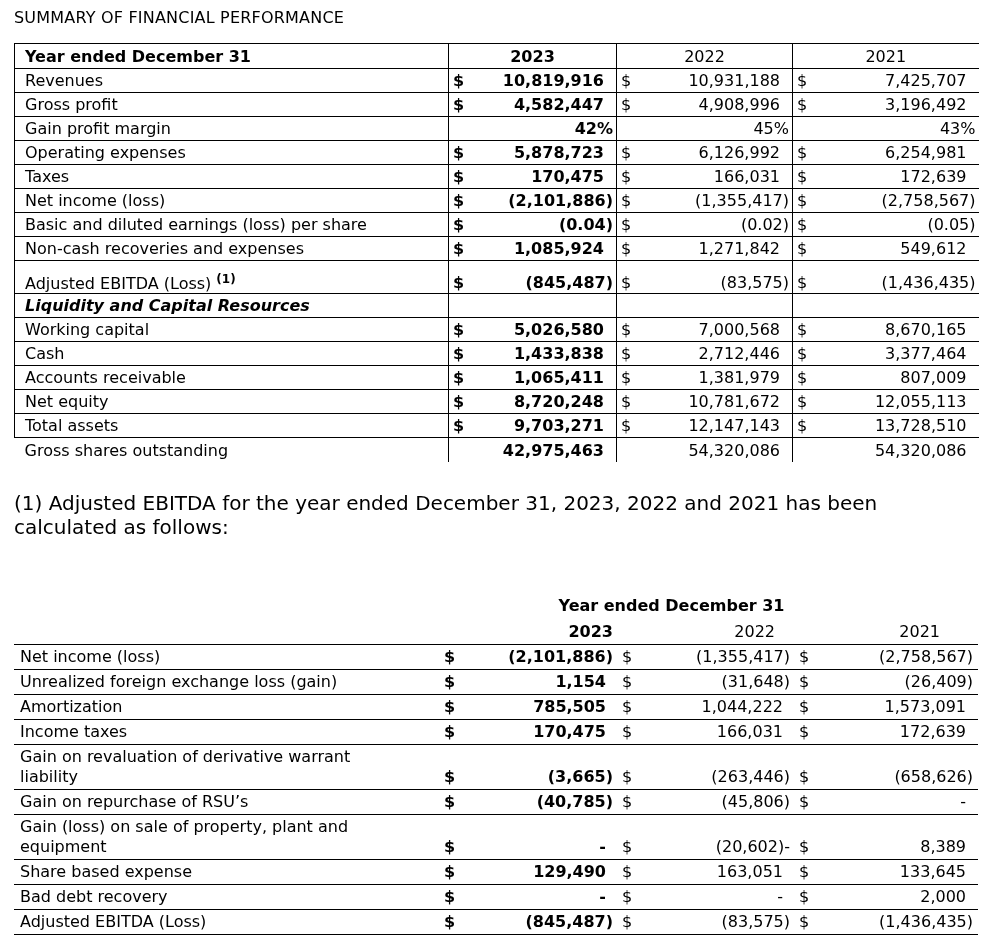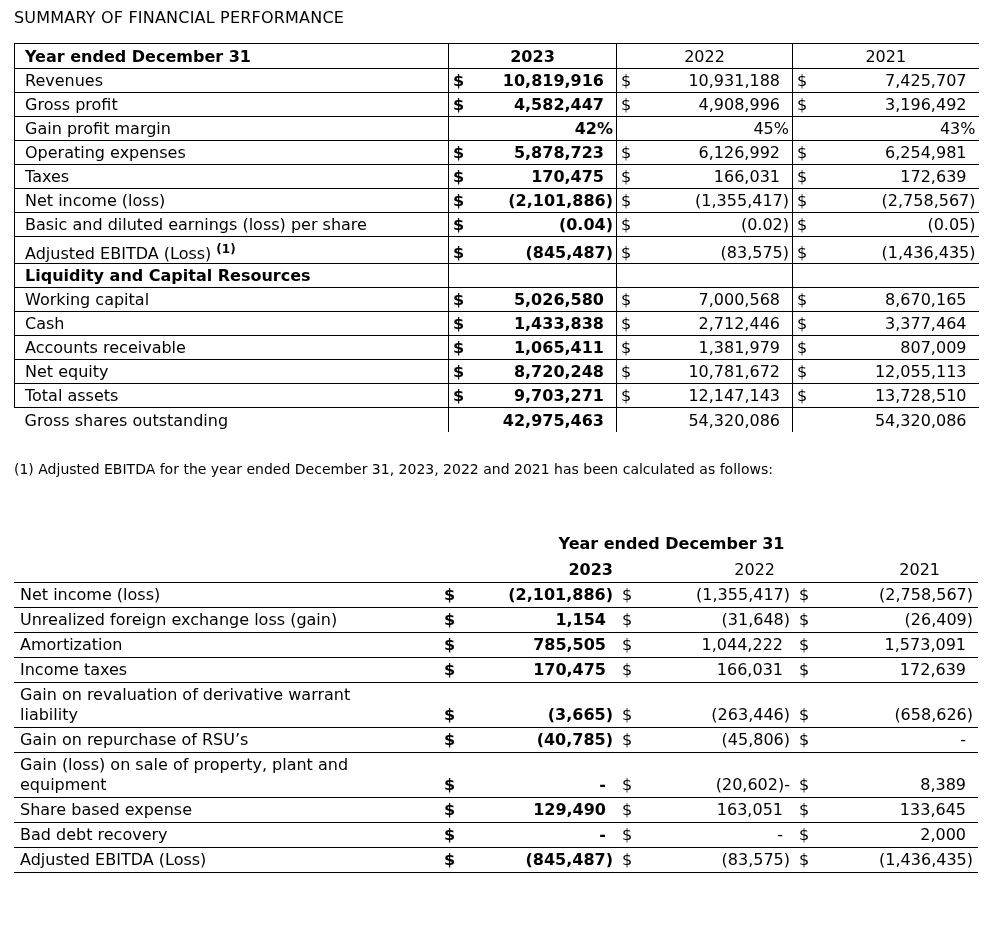--- a/index.html
+++ b/index.html
@@ -24,34 +24,34 @@
   #t1 thead th { border-top: 1px solid #000; height: 25px; }
   #t1 tr { height: 24px; }
   #t1 .lbl {
     text-align: left; padding-left: 10px; border-left: 1px solid #000;
     overflow: hidden; white-space: nowrap;
   }
   #t1 thead .lbl { font-weight: bold; }
   #t1 .val { border-left: 1px solid #000; }
   #t1 .yr { text-align: center; }
   #t1 .yr.b { font-weight: bold; }
-  #t1 tr.section .lbl { font-weight: bold; }
-  #t1 tr.suprow td { padding-top: 5px; }
+  #t1 tr.section .lbl { font-weight: bold; font-style: italic; }
+  #t1 tr.suprow td { padding-top: 11px; }
   #t1 tr.last td { border-bottom: none; }
   #t1 tr.last .lbl { border-left: none; }
   #t1 sup { font-weight: bold; font-size: 12px; margin-left: 5px; }
 
   .pair { display: flex; justify-content: space-between; align-items: baseline; width: 100%; }
   .cur { padding-left: 4px; }
   #t1 .amt { padding-right: 3px; }
   #t1 .amt.np { padding-right: 12px; }
   #t1 .c0, #t1 .c0 .cur, #t1 .c0 .amt { font-weight: bold; }
 
   
-  p.footnote { margin: 29px 0 0 0; font-size: 14px; }
+  p.footnote { margin: 29px 0 0 0; font-size: 20px; }
 
   
   #t2 { margin-top: 56px; }
   #t2 thead th.caption {
     font-weight: bold; text-align: center; padding-right: 75px; padding-bottom: 4px; height: 26px;
   }
   #t2 thead tr.years th { border-bottom: 1px solid #000; text-align: right; padding-bottom: 3px; height: 24px; }
   #t2 thead .y0 { font-weight: bold; padding-right: 5px; }
   #t2 thead .y1 { padding-right: 20px; }
   #t2 thead .y2 { padding-right: 38px; }
@@ -228,20 +228,41 @@
               <span class="amt">(0.02)</span>
             </div>
           </td>
           <td class="val c2">
             <div class="pair">
               <span class="cur">$</span>
               <span class="amt">(0.05)</span>
             </div>
           </td>
         </tr>
+        <tr>
+          <td class="lbl">Non-cash recoveries and expenses</td>
+          <td class="val c0">
+            <div class="pair">
+              <span class="cur">$</span>
+              <span class="amt np">1,085,924</span>
+            </div>
+          </td>
+          <td class="val c1">
+            <div class="pair">
+              <span class="cur">$</span>
+              <span class="amt np">1,271,842</span>
+            </div>
+          </td>
+          <td class="val c2">
+            <div class="pair">
+              <span class="cur">$</span>
+              <span class="amt np">549,612</span>
+            </div>
+          </td>
+        </tr>
         <tr class="suprow">
           <td class="lbl">Adjusted EBITDA (Loss)<sup>(1)</sup></td>
           <td class="val c0">
             <div class="pair">
               <span class="cur">$</span>
               <span class="amt">(845,487)</span>
             </div>
           </td>
           <td class="val c1">
             <div class="pair">

